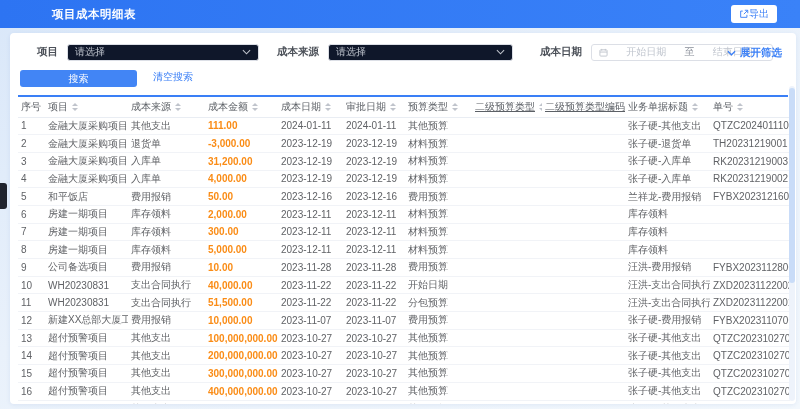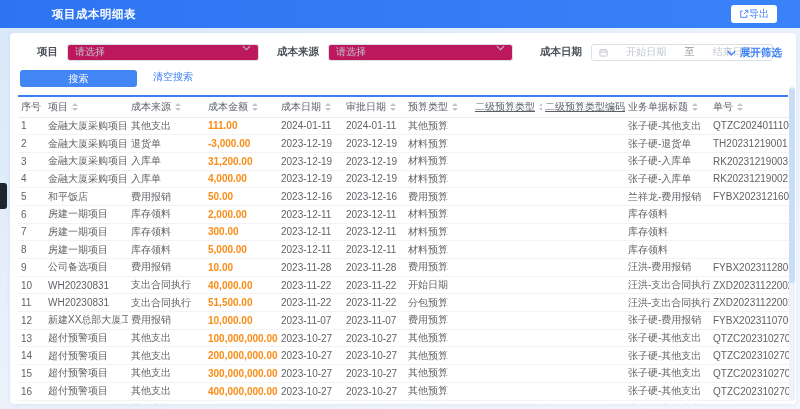--- a/index.html
+++ b/index.html
@@ -17,22 +17,22 @@
     border:none;border-radius:3px;color:#3a7ff6;font-size:10px;display:flex;align-items:center;cursor:pointer;
     font-family:inherit;}
   
   .side-handle{position:absolute;left:0;top:183px;width:7px;height:26px;background:#20242e;border-radius:0 3px 3px 0;}
   
   .card{position:absolute;left:10px;top:33px;width:786px;height:371px;background:#fff;border-radius:4px;
     box-shadow:0 1px 4px rgba(70,110,180,.10);overflow:hidden;}
   
   .filter-row{position:relative;display:flex;align-items:center;padding:10px 14px 0 27px;height:28px;}
   .flabel{font-size:10.5px;color:#4c5159;font-weight:bold;margin-right:9px;white-space:nowrap;}
-  .select{height:17px;border:1px solid #dcdfe6;border-radius:3px;background:#be185d;display:flex;
-    justify-content:space-between;padding:0 7px;cursor:pointer;}
+  .select{height:17px;border:1px solid #dcdfe6;border-radius:3px;background:#0f172a;display:flex;
+    align-items:center;justify-content:space-between;padding:0 7px;cursor:pointer;}
   .select .ph{color:#bfc4cd;font-size:10px;}
   .sel-project{width:192px;margin-right:18px;}
   .sel-source{width:185px;margin-right:27px;}
   .date-range{width:182px;height:17px;border:1px solid #dcdfe6;border-radius:3px;background:#fff;
     display:flex;align-items:center;padding:0 7px;gap:6px;cursor:text;font-family:Liberation Serif, serif;}
   .date-range .ph{color:#bfc4cd;font-size:10px;}
   .date-range .ph.start{flex:1;text-align:center;}
   .date-range .ph.end{flex:1;text-align:center;}
   .date-range .to{color:#8a8f99;font-size:10px;}
   .expand-link{position:absolute;right:14px;top:13px;color:#3a7ff6;font-size:10.5px;font-weight:bold;

